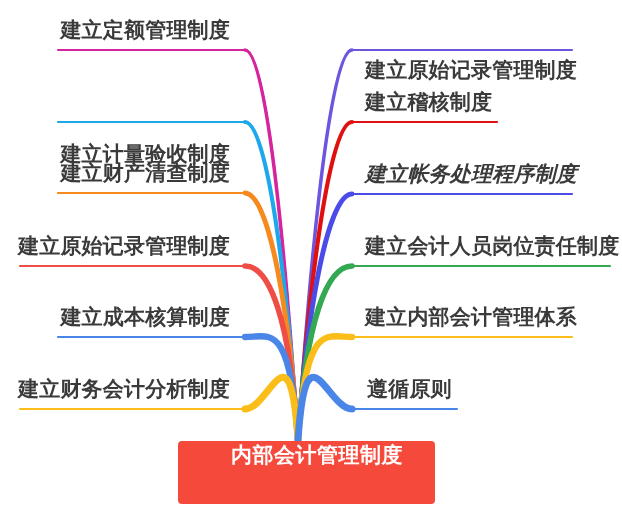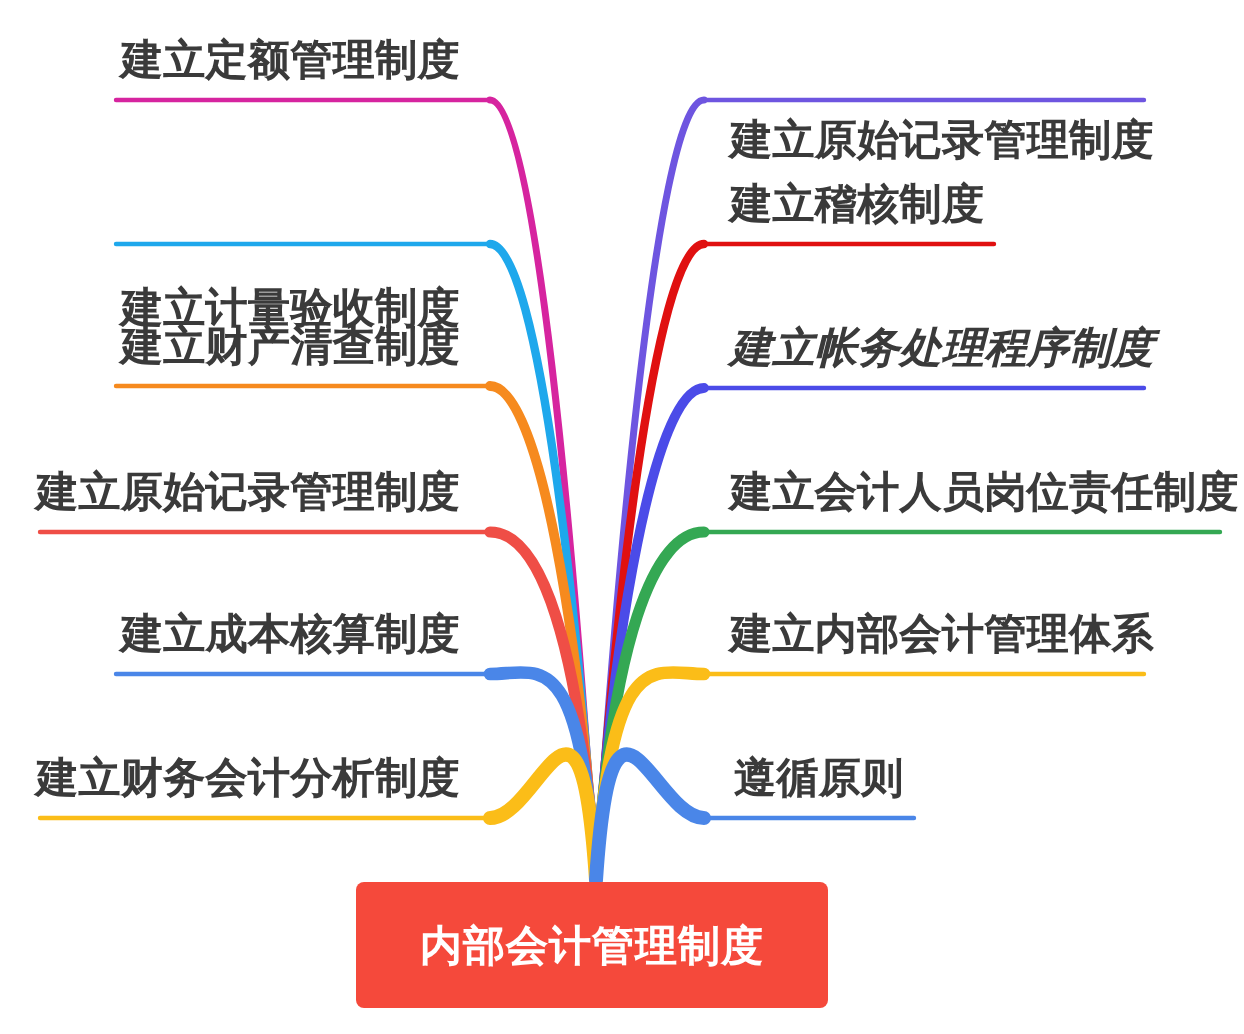--- a/index.html
+++ b/index.html
@@ -4,22 +4,22 @@
 <style>
   html, body { margin: 0; padding: 0; background: #ffffff; }
   body { width: 622px; height: 517px; position: relative; overflow: hidden;
          font-family: "DejaVu Sans", "Liberation Sans", sans-serif; }
   #canvas { position: absolute; left: 0; top: 0; width: 622px; height: 517px; }
   .label { position: absolute; font-size: 21px; font-weight: bold; color: #3a3a3a;
            white-space: nowrap; line-height: 20px; letter-spacing: 0.2px; }
   .label.left { text-align: right; }
   .root { position: absolute; left: 178px; top: 441px; width: 236px; height: 63px;
           background: #f5493b; border-radius: 4px; color: #ffffff; font-size: 21px;
-          font-weight: bold; display: flex; align-items: center; justify-content: center;
-          letter-spacing: 0.5px; }
+          font-weight: bold; display: flex; align-items: flex-start; justify-content: center;
+          letter-spacing: 0.5px; padding-left: 21px; }
 </style>
 </head>
 <body>
 
 <svg id="canvas" xmlns="http://www.w3.org/2000/svg" width="622" height="517" viewBox="0 0 622 517">
     <path d="M 58 50 L 245 50 C 270 50, 290 320, 298 440" fill="none" stroke="#d6249f" stroke-width="2.2" stroke-linecap="round"></path>
     <path d="M 58 122 L 245 122 C 270 122, 290 320, 298 440" fill="none" stroke="#1ea8ec" stroke-width="2.2" stroke-linecap="round"></path>
     <path d="M 58 193 L 245 193 C 270 193, 290 320, 298 440" fill="none" stroke="#f68a1e" stroke-width="2.2" stroke-linecap="round"></path>
     <path d="M 20 266 L 245 266 C 270 266, 290 320, 298 440" fill="none" stroke="#ef4e46" stroke-width="2.2" stroke-linecap="round"></path>
     <path d="M 58 337 L 245 337 C 270 337, 290 320, 298 440" fill="none" stroke="#4a86e8" stroke-width="2.2" stroke-linecap="round"></path>

